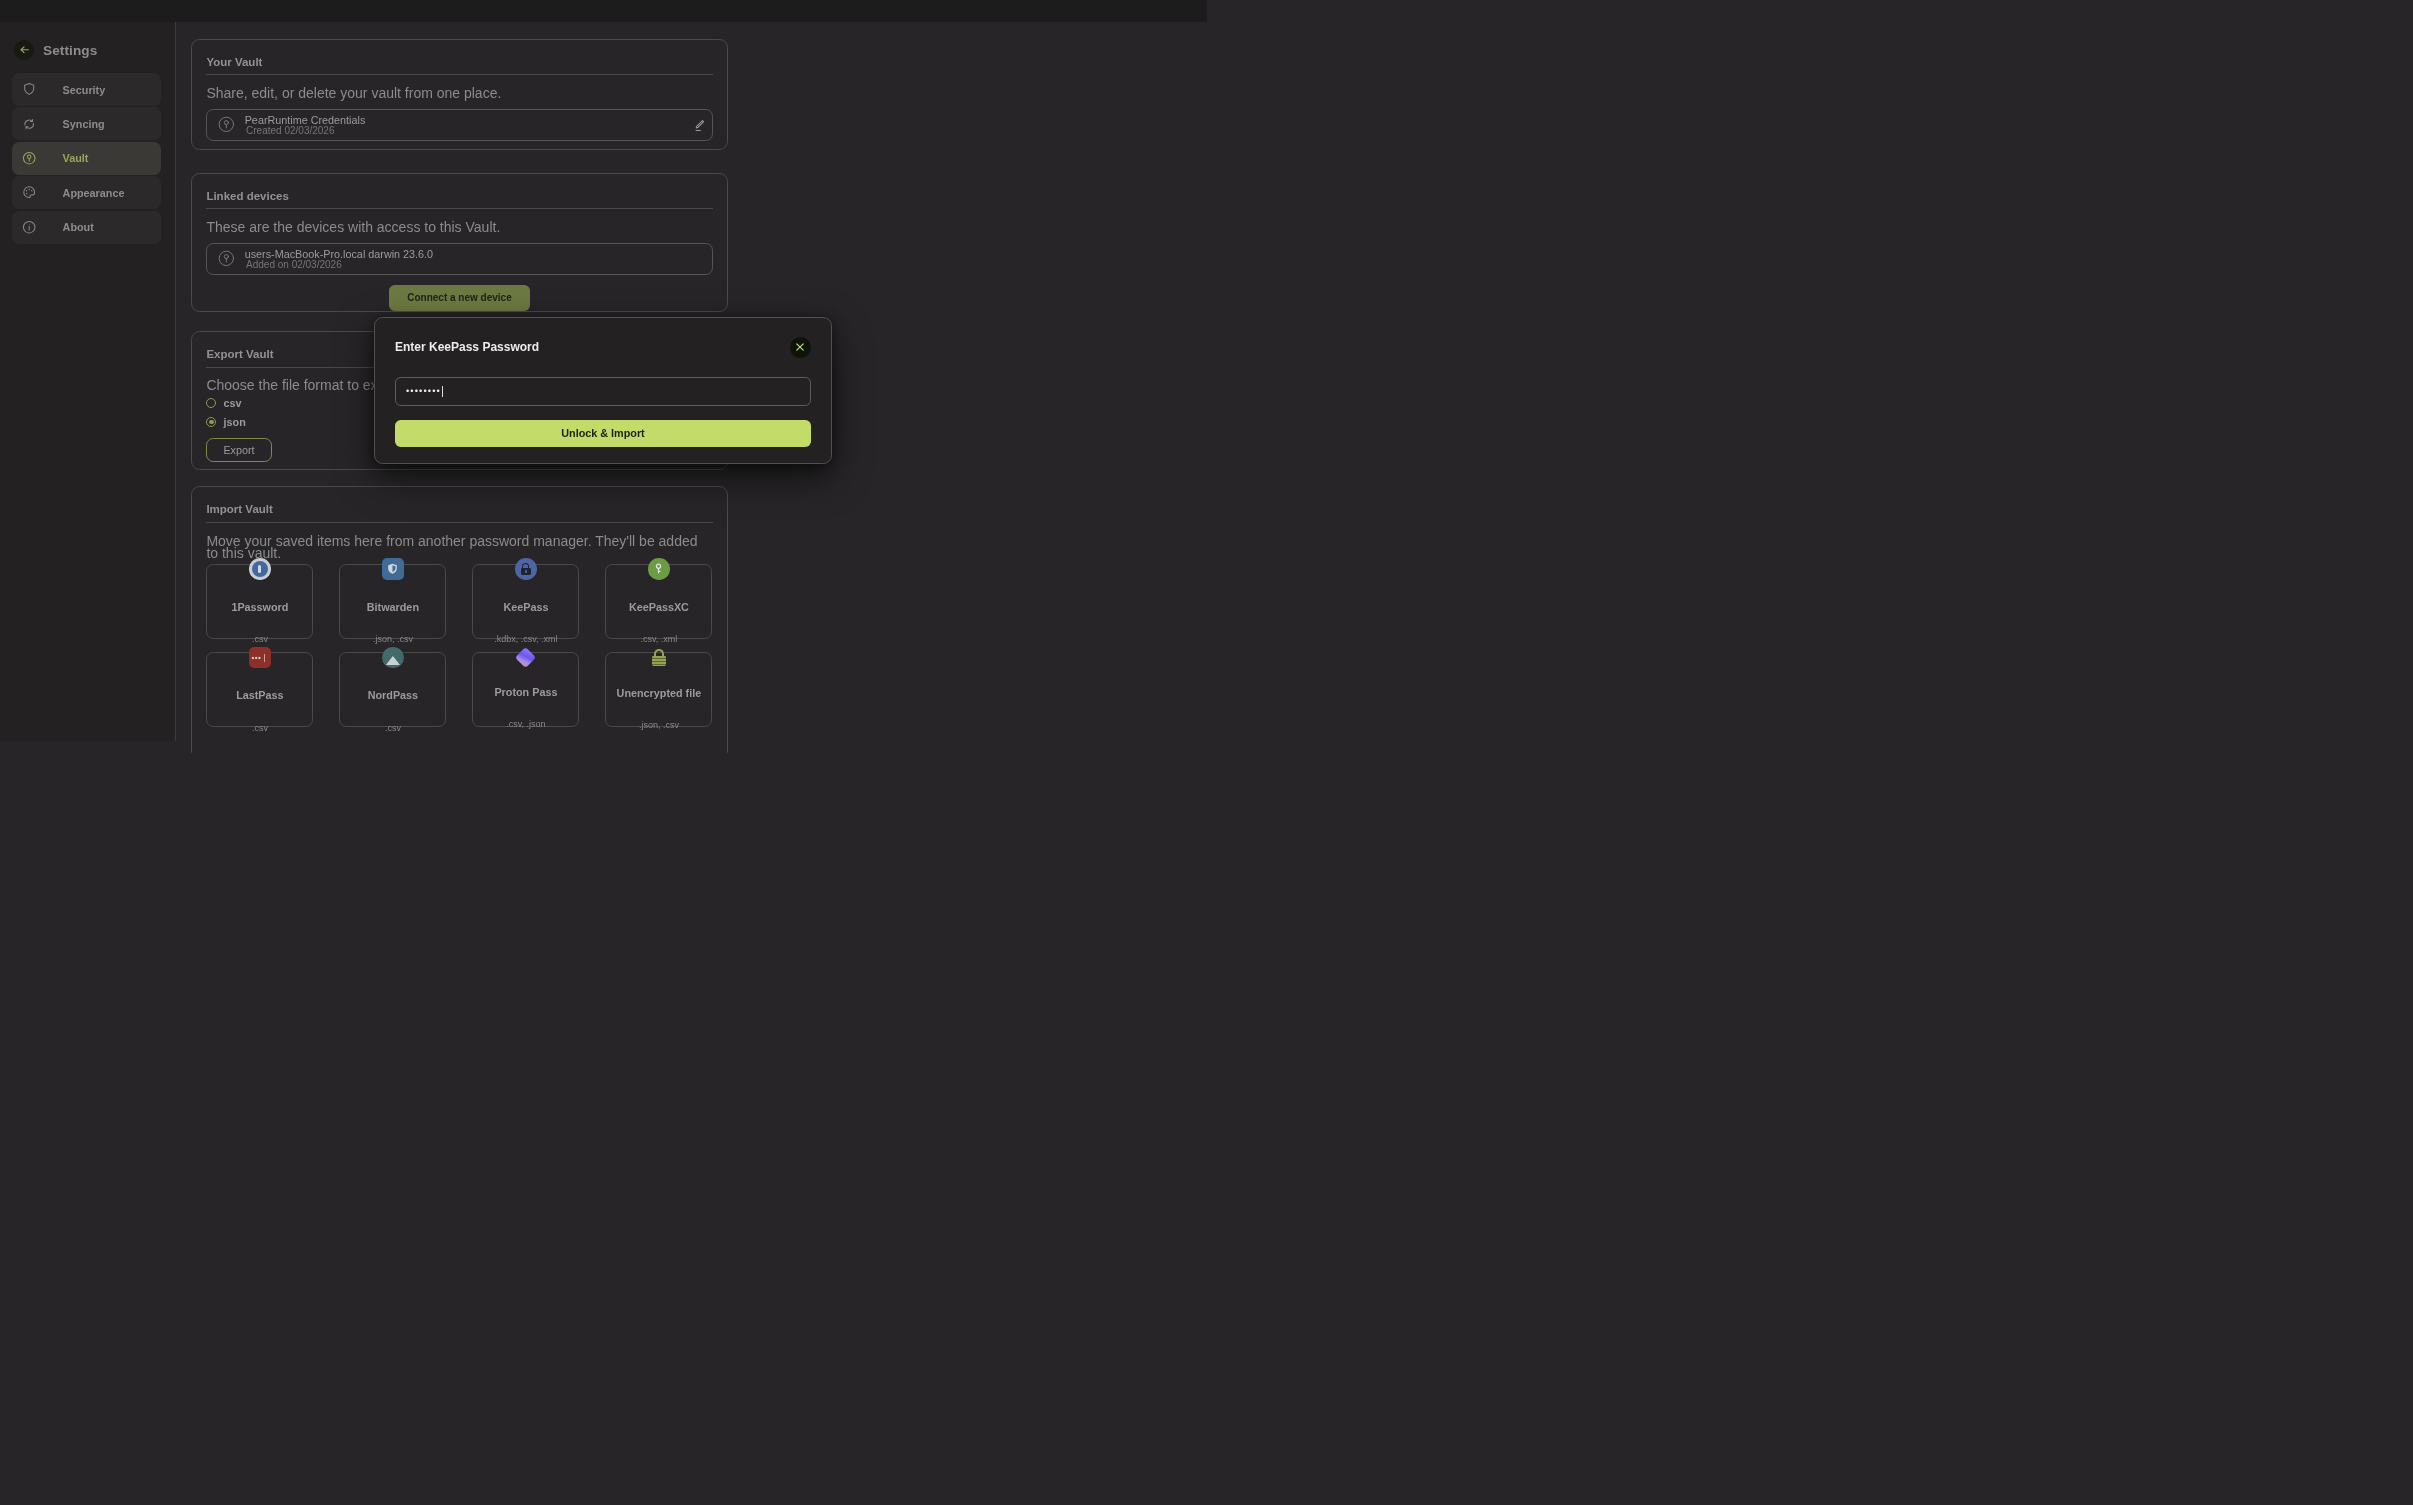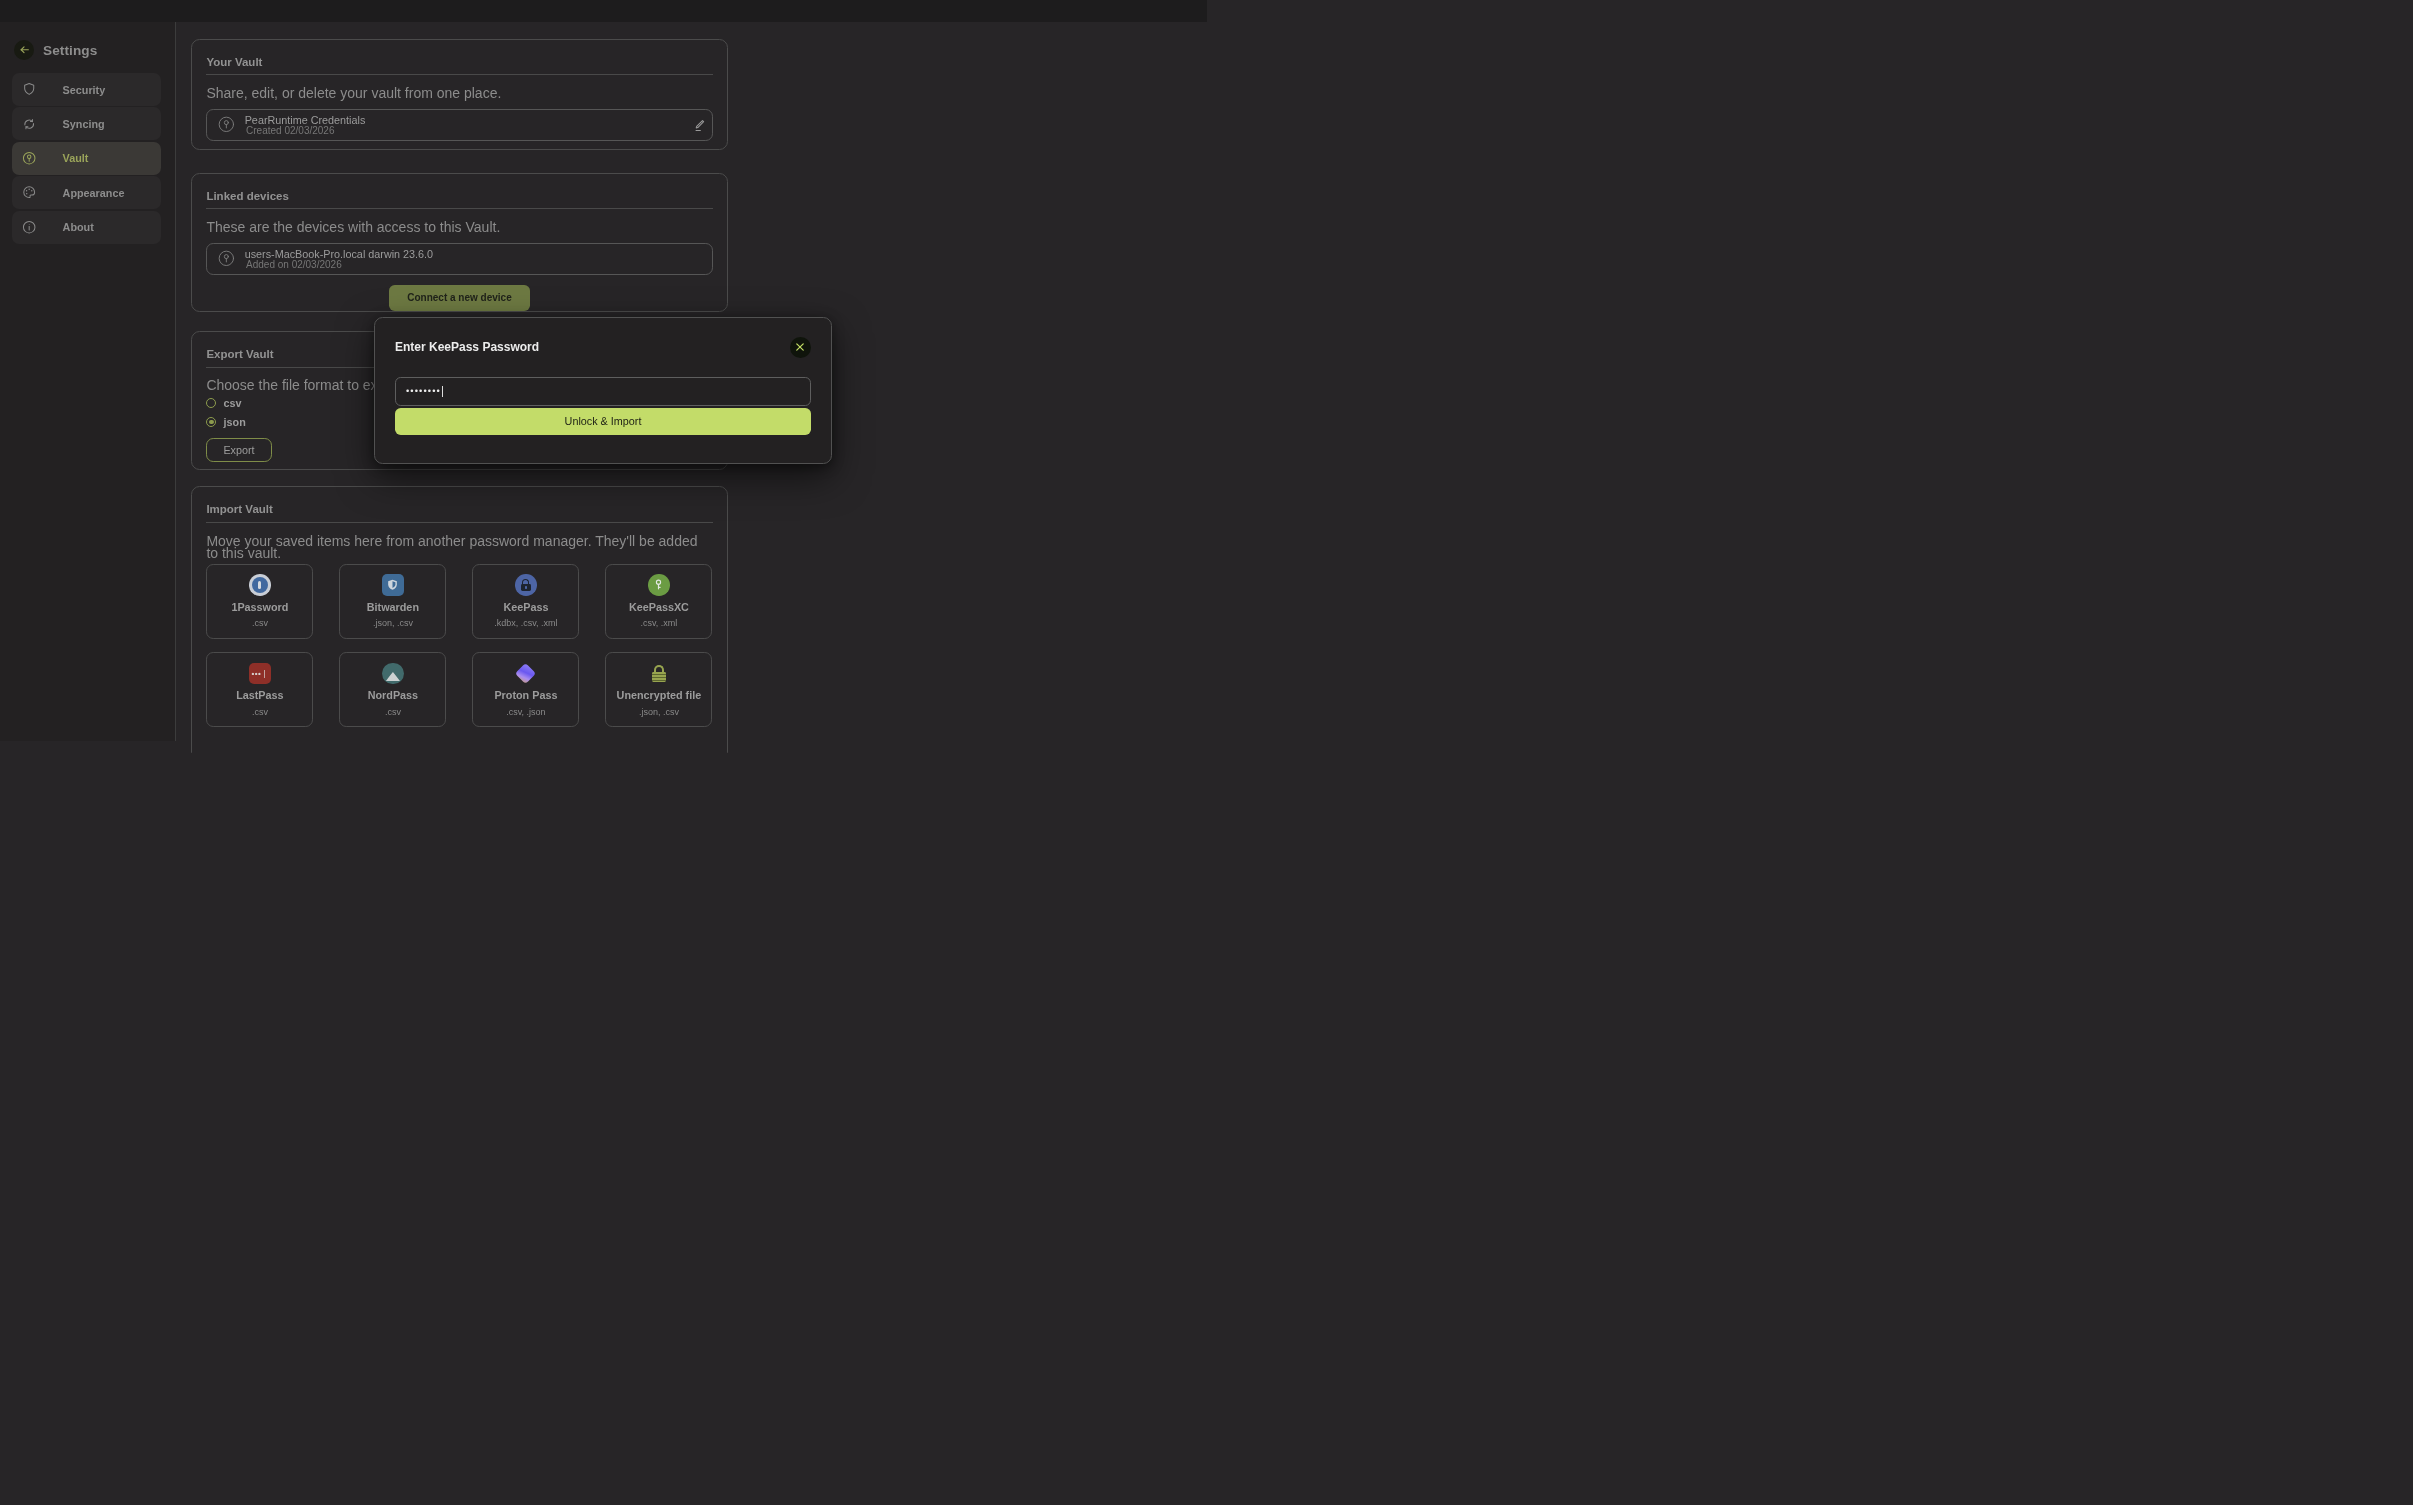--- a/index.html
+++ b/index.html
@@ -75,21 +75,21 @@
   .export-btn {
     margin-top:8.6px; height:24.4px; padding:0 16px; background:transparent;
     border:0.7px solid #7f8d48; border-radius:7.2px; color:#9c9c9c; font-size:10.8px;
     cursor:pointer; font-family:"Liberation Sans","DejaVu Sans",sans-serif;
   }
 
   
   .tile-grid { display:grid; grid-template-columns:repeat(4,107px); column-gap:26px; row-gap:13.6px; margin-top:4.3px; }
   .tile {
     height:75px; border:0.7px solid #4b4b4b; border-radius:7.2px; cursor:pointer;
-    display:flex; flex-direction:column; align-items:center; justify-content:center; gap:6px;
+    display:flex; flex-direction:column; align-items:center; justify-content:center; gap:22px;
   }
   .tile-name { font-size:10.8px; font-weight:700; color:#9c9c9c; line-height:11.5px; }
   .tile-ext { font-size:9px; color:#8a8a8a; line-height:9.3px; }
   .tile-icon { height:21.5px; display:flex; align-items:center; justify-content:center; }
 
   
   .ic-1password { width:21.5px; height:21.5px; border-radius:50%; background:#c9ced6; display:flex; align-items:center; justify-content:center; }
   .ic-1password .inner { width:16.5px; height:16.5px; border-radius:50%; background:#41699f; display:flex; align-items:center; justify-content:center; }
   .ic-1password .bar { width:3.2px; height:8px; border-radius:1.8px; background:#d5dae0; }
   .ic-bitwarden { width:21.5px; height:21.5px; border-radius:5px; background:#3f6b96; display:flex; align-items:center; justify-content:center; }
@@ -122,22 +122,22 @@
   .modal-title { font-size:12px; font-weight:700; color:#ececec; }
   .close-btn { width:21.5px; height:21.5px; border-radius:50%; background:#0f140b;
                display:flex; align-items:center; justify-content:center; cursor:pointer; }
   .pw-input {
     margin-top:18.7px; height:29px; border:0.7px solid #5e5e5e; border-radius:5.7px; background:#232122;
     display:flex; align-items:center; padding:0 10px; cursor:text;
   }
   .pw-dots { color:#ececec; font-size:9.3px; letter-spacing:1.1px; line-height:9.3px; }
   .caret { display:inline-block; width:1.1px; height:11.5px; background:#dcdcdc; margin-left:0.7px; }
   .unlock-btn {
-    margin-top:2px; width:100%; height:27px; background:#c3dc69; color:#1d2014;
-    font-size:10.8px; font-weight:400; border:none; border-radius:5.7px; cursor:pointer;
+    margin-top:14px; width:100%; height:27px; background:#c3dc69; color:#1d2014;
+    font-size:10.8px; font-weight:700; border:none; border-radius:5.7px; cursor:pointer;
     font-family:"Liberation Sans","DejaVu Sans",sans-serif;
   }
 </style>
 </head>
 <body>
 
 <div class="topbar"></div>
 
 <div class="sidebar">
   <div class="sidebar-header">

